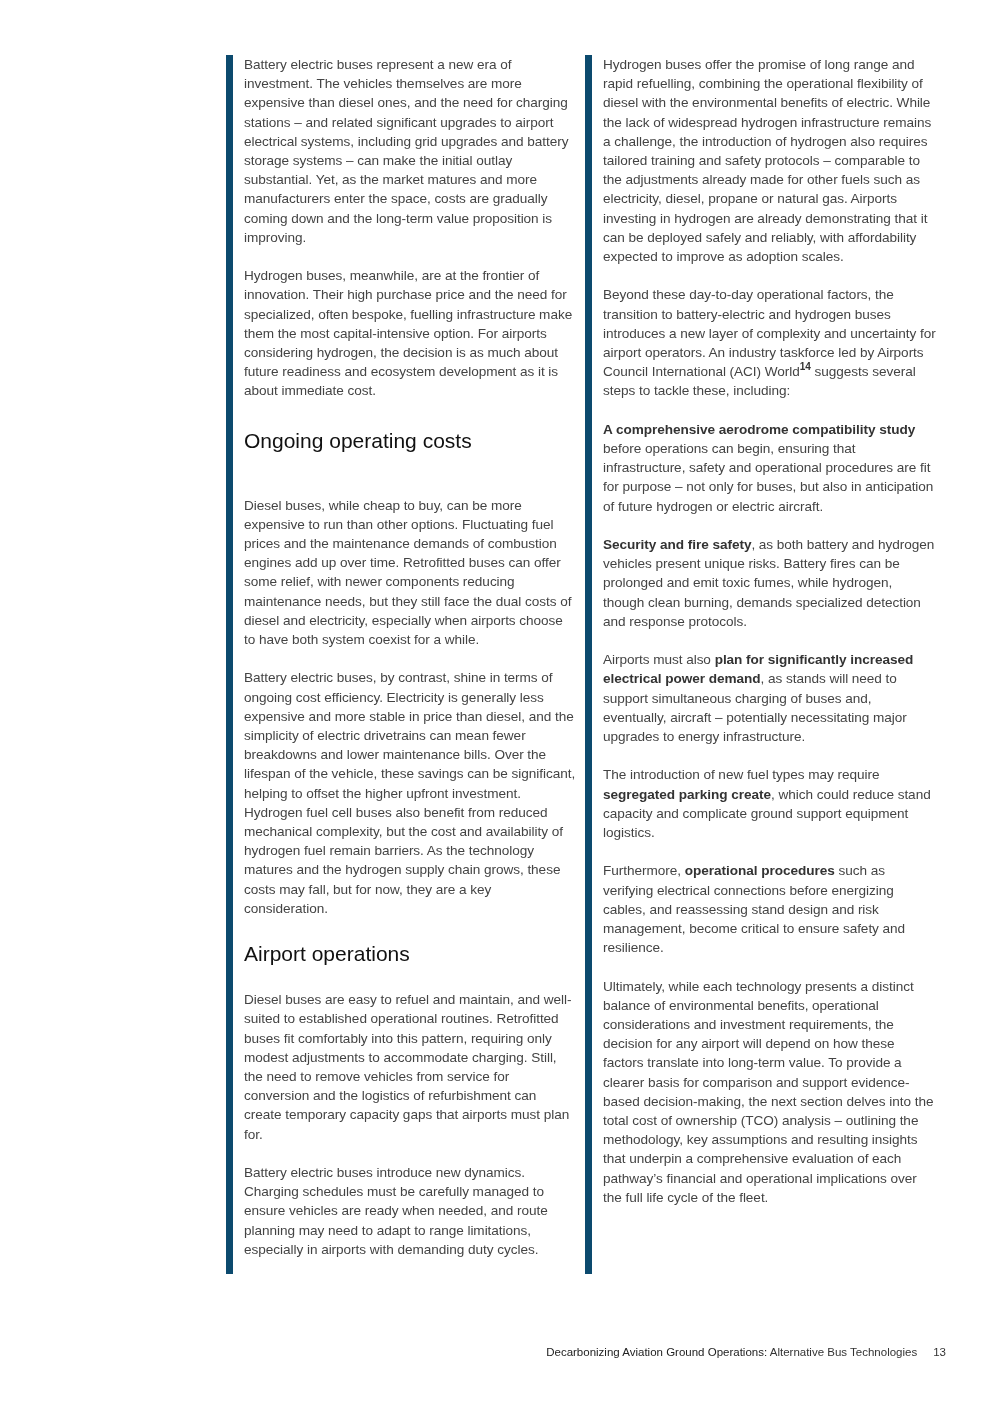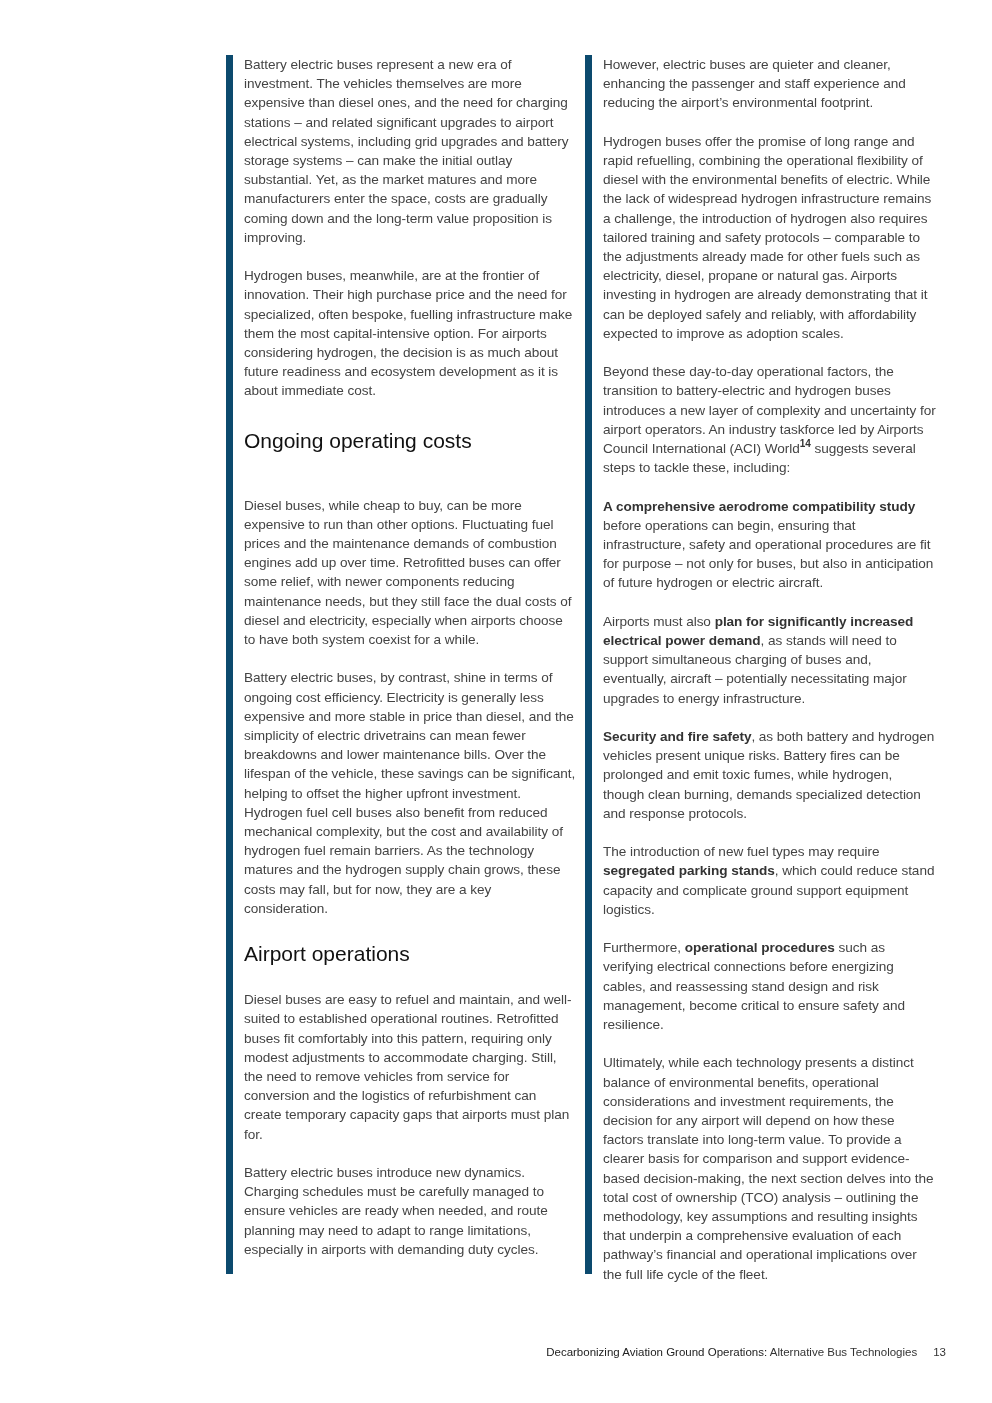--- a/index.html
+++ b/index.html
@@ -42,26 +42,25 @@
   <p class="para">Hydrogen buses, meanwhile, are at the frontier of innovation. Their high purchase price and the need for specialized, often bespoke, fuelling infrastructure make them the most capital-intensive option. For airports considering hydrogen, the decision is as much about future readiness and ecosystem development as it is about immediate cost.</p>
   <h2 class="heading first">Ongoing operating costs</h2>
   <p class="para">Diesel buses, while cheap to buy, can be more expensive to run than other options. Fluctuating fuel prices and the maintenance demands of combustion engines add up over time. Retrofitted buses can offer some relief, with newer components reducing maintenance needs, but they still face the dual costs of diesel and electricity, especially when airports choose to have both system coexist for a while.</p>
   <p class="para">Battery electric buses, by contrast, shine in terms of ongoing cost efficiency. Electricity is generally less expensive and more stable in price than diesel, and the simplicity of electric drivetrains can mean fewer breakdowns and lower maintenance bills. Over the lifespan of the vehicle, these savings can be significant, helping to offset the higher upfront investment. Hydrogen fuel cell buses also benefit from reduced mechanical complexity, but the cost and availability of hydrogen fuel remain barriers. As the technology matures and the hydrogen supply chain grows, these costs may fall, but for now, they are a key consideration.</p>
   <h2 class="heading second">Airport operations</h2>
   <p class="para">Diesel buses are easy to refuel and maintain, and well-suited to established operational routines. Retrofitted buses fit comfortably into this pattern, requiring only modest adjustments to accommodate charging. Still, the need to remove vehicles from service for conversion and the logistics of refurbishment can create temporary capacity gaps that airports must plan for.</p>
   <p class="para">Battery electric buses introduce new dynamics. Charging schedules must be carefully managed to ensure vehicles are ready when needed, and route planning may need to adapt to range limitations, especially in airports with demanding duty cycles.</p>
 </div>
 
 <div class="col col-right">
-  <p class="para">However, electric buses are quieter and cleaner, enhancing the passenger and staff experience and reducing the airport’s environmental footprint.</p>
   <p class="para">Hydrogen buses offer the promise of long range and rapid refuelling, combining the operational flexibility of diesel with the environmental benefits of electric. While the lack of widespread hydrogen infrastructure remains a challenge, the introduction of hydrogen also requires tailored training and safety protocols – comparable to the adjustments already made for other fuels such as electricity, diesel, propane or natural gas. Airports investing in hydrogen are already demonstrating that it can be deployed safely and reliably, with affordability expected to improve as adoption scales.</p>
   <p class="para"><span>Beyond these day-to-day operational factors, the transition to battery-electric and hydrogen buses introduces a new layer of complexity and uncertainty for airport operators. An industry taskforce led by Airports Council International (ACI) World</span><sup>14</sup><span> suggests several steps to tackle these, including:</span></p>
   <p class="para"><b>A comprehensive aerodrome compatibility study</b><span> before operations can begin, ensuring that infrastructure, safety and operational procedures are fit for purpose – not only for buses, but also in anticipation of future hydrogen or electric aircraft.</span></p>
+  <p class="para"><b>Security and fire safety</b><span>, as both battery and hydrogen vehicles present unique risks. Battery fires can be prolonged and emit toxic fumes, while hydrogen, though clean burning, demands specialized detection and response protocols.</span></p>
   <p class="para"><span>Airports must also </span><b>plan for significantly increased electrical power demand</b><span>, as stands will need to support simultaneous charging of buses and, eventually, aircraft – potentially necessitating major upgrades to energy infrastructure.</span></p>
-  <p class="para"><b>Security and fire safety</b><span>, as both battery and hydrogen vehicles present unique risks. Battery fires can be prolonged and emit toxic fumes, while hydrogen, though clean burning, demands specialized detection and response protocols.</span></p>
-  <p class="para"><span>The introduction of new fuel types may require </span><b>segregated parking stands</b><span>, which could reduce stand capacity and complicate ground support equipment logistics.</span></p>
+  <p class="para"><span>The introduction of new fuel types may require </span><b>segregated parking create</b><span>, which could reduce stand capacity and complicate ground support equipment logistics.</span></p>
   <p class="para"><span>Furthermore, </span><b>operational procedures</b><span> such as verifying electrical connections before energizing cables, and reassessing stand design and risk management, become critical to ensure safety and resilience.</span></p>
   <p class="para">Ultimately, while each technology presents a distinct balance of environmental benefits, operational considerations and investment requirements, the decision for any airport will depend on how these factors translate into long-term value. To provide a clearer basis for comparison and support evidence-based decision-making, the next section delves into the total cost of ownership (TCO) analysis – outlining the methodology, key assumptions and resulting insights that underpin a comprehensive evaluation of each pathway’s financial and operational implications over the full life cycle of the fleet.</p>
 </div>
 
 <div class="footer">
   <span class="title-strong">Decarbonizing Aviation Ground Operations:</span><span> Alternative Bus Technologies</span><span class="page-num">13</span>
 </div>
 
 </body></html>

